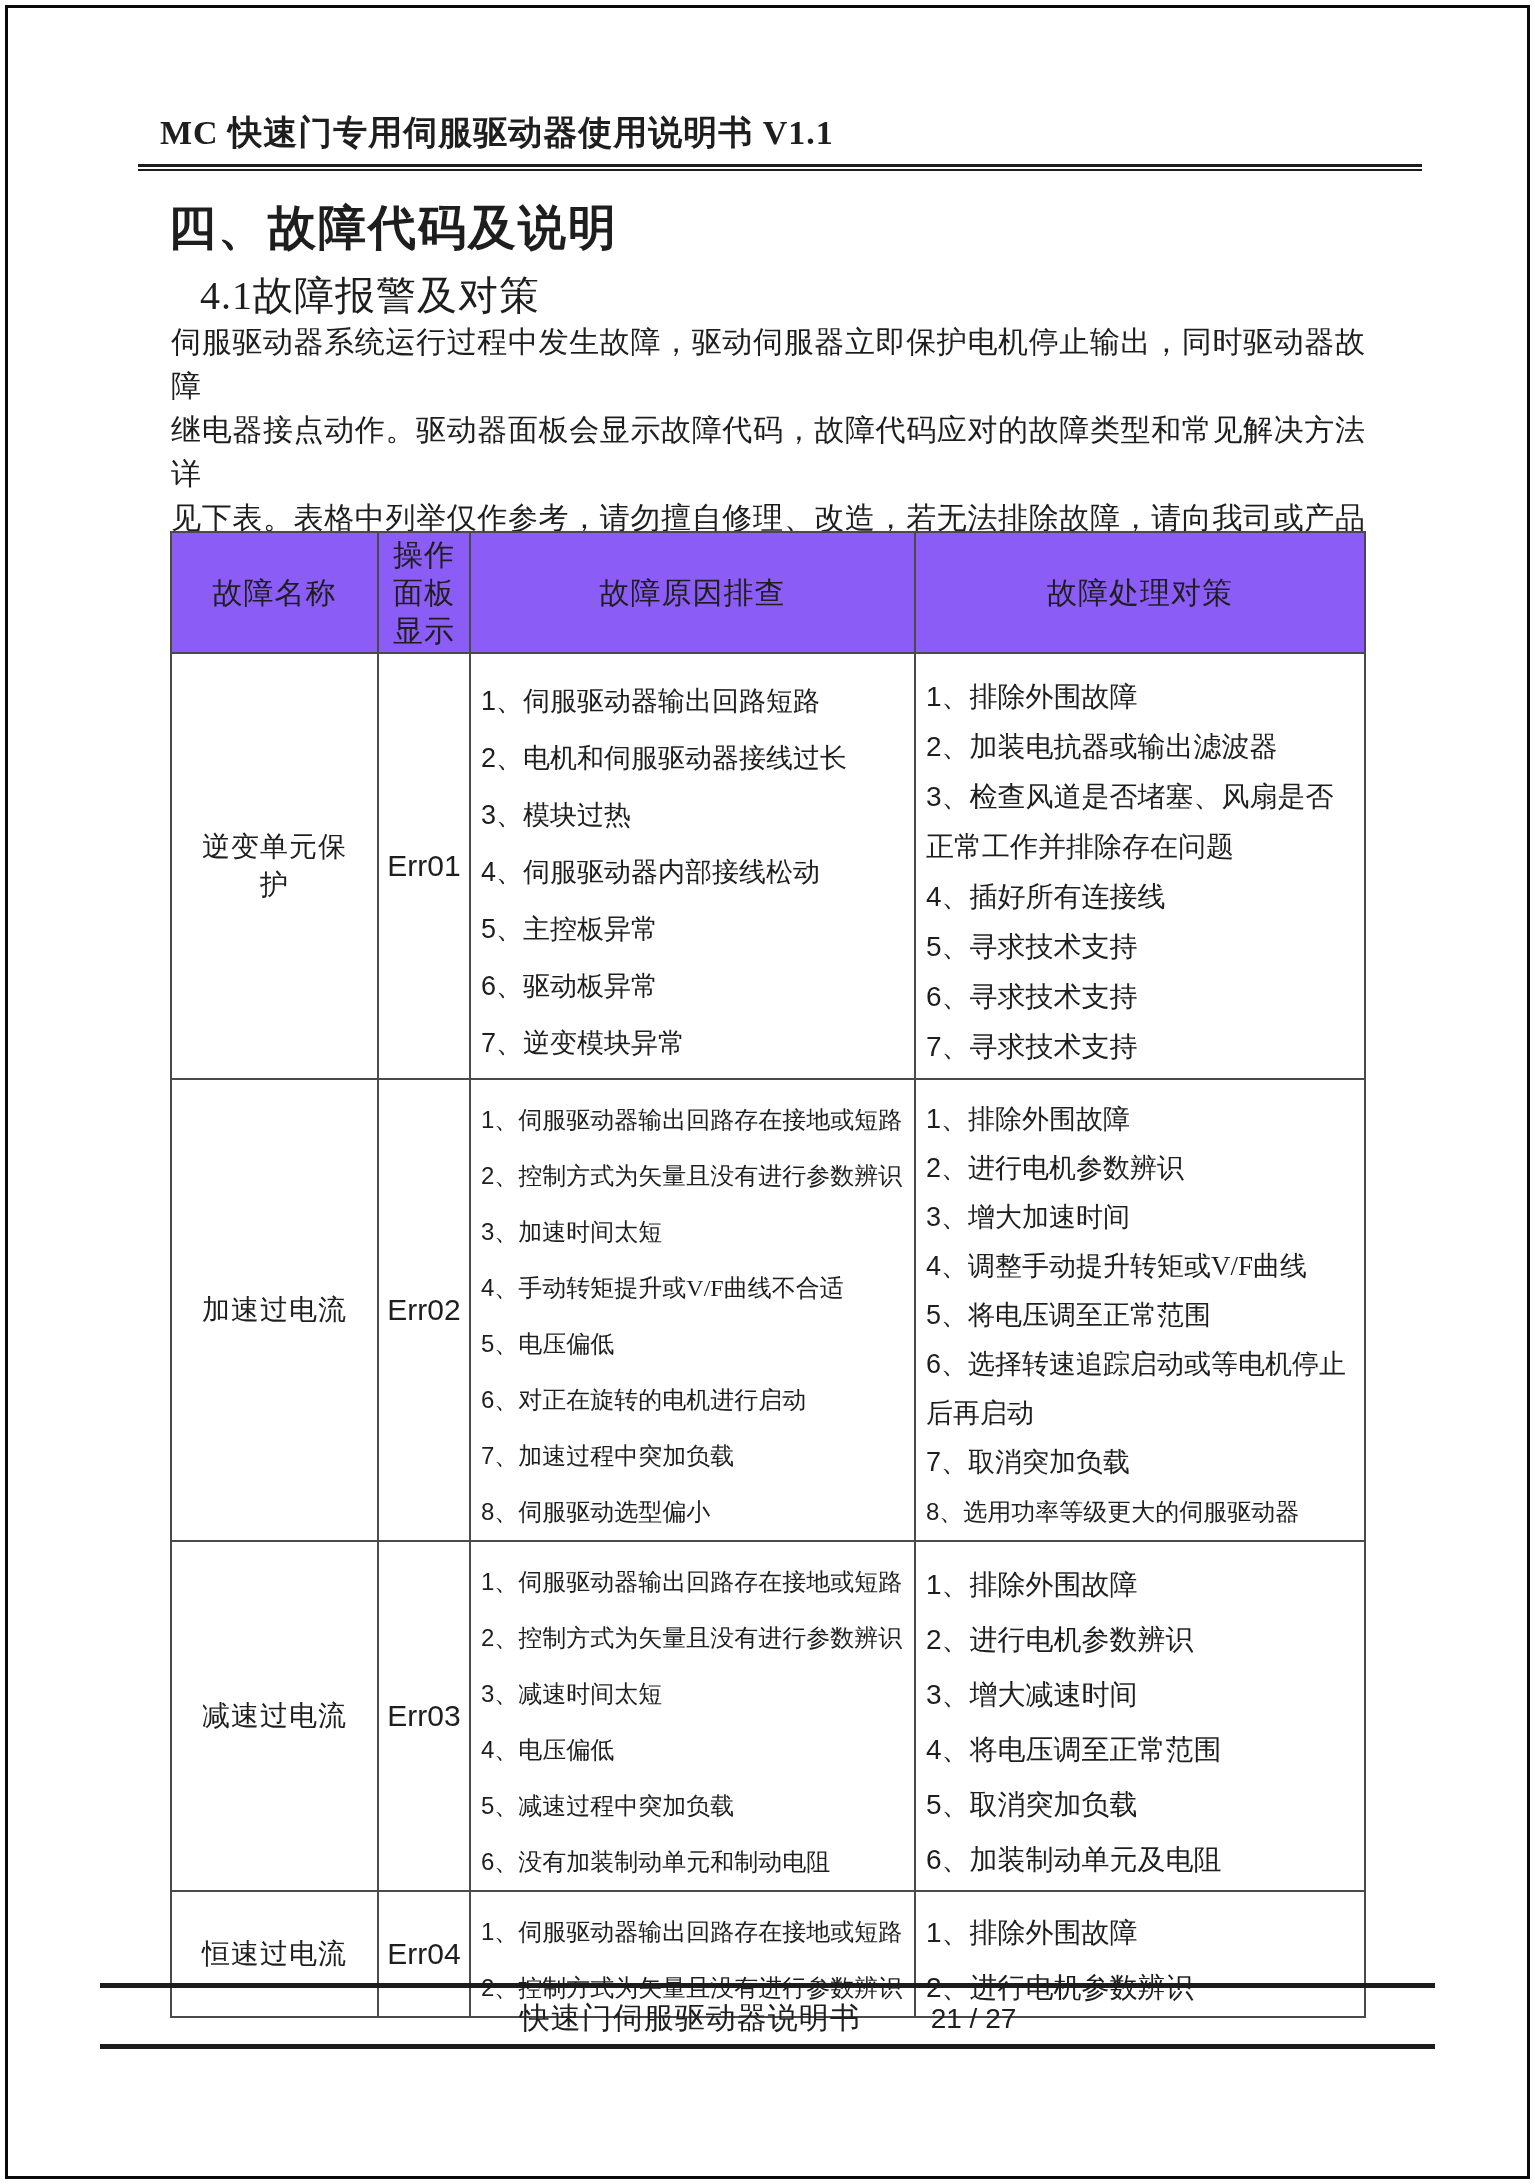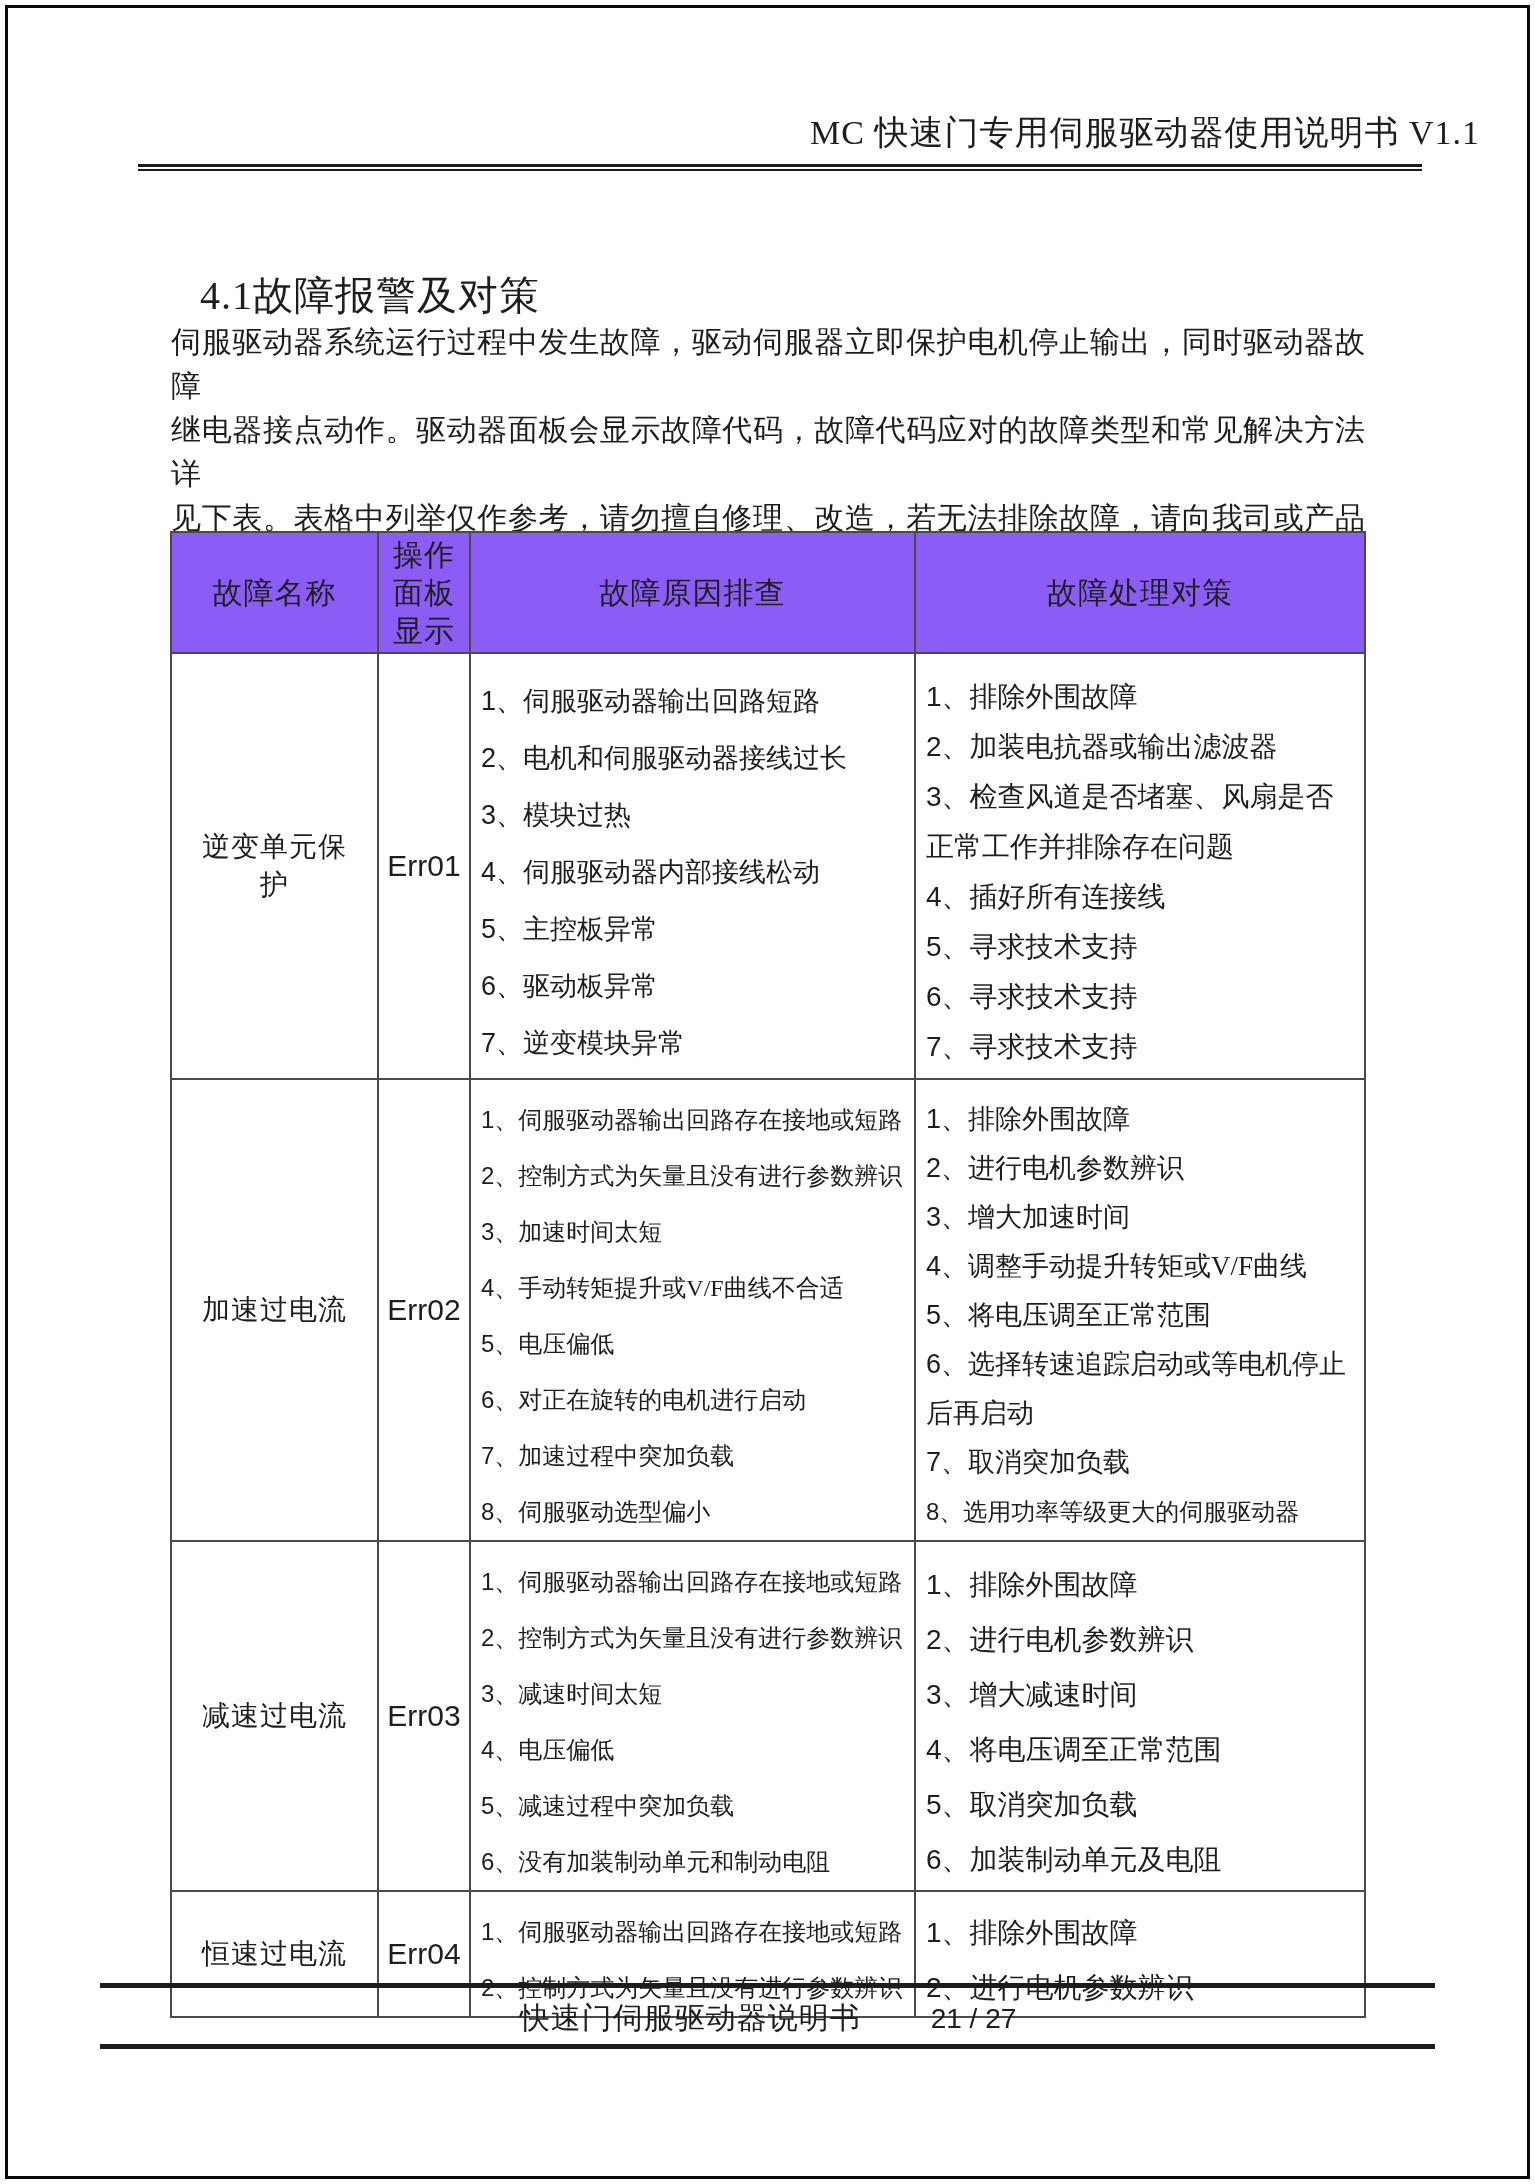--- a/index.html
+++ b/index.html
@@ -14,24 +14,25 @@
   }
   .frame{
     position:absolute;
     left:5px;top:5px;right:5px;bottom:5px;
     border:3px solid #0a0a0a;
     pointer-events:none;
   }
   .header-title{
     position:absolute;
     left:160px;top:110px;width:1320px;
-    text-align:right;
+    text-align:left;
     font-size:34px;
     letter-spacing:1px;
     white-space:nowrap;
+    font-weight:bold;
   }
   .header-rule{
     position:absolute;
     left:138px;top:164px;width:1284px;
     height:2px;
     border-top:3px solid #1c1c1c;
     border-bottom:2px solid #1c1c1c;
   }
   .section-title{
     position:absolute;
@@ -149,20 +150,21 @@
 </style>
 </head>
 <body>
 
 <div class="page">
   <div class="frame"></div>
 
   <div class="header-title">MC 快速门专用伺服驱动器使用说明书 V1.1</div>
   <div class="header-rule"></div>
 
+  <h1 class="section-title">四、故障代码及说明</h1>
   <h2 class="subsection-title">4.1故障报警及对策</h2>
 
   <div class="intro" id="intro">
       <div class="para-line">伺服驱动器系统运行过程中发生故障，驱动伺服器立即保护电机停止输出，同时驱动器故障</div>
       <div class="para-line">继电器接点动作。驱动器面板会显示故障代码，故障代码应对的故障类型和常见解决方法详</div>
       <div class="para-line">见下表。表格中列举仅作参考，请勿擅自修理、改造，若无法排除故障，请向我司或产品代</div>
       <div class="para-line last">理商寻求技术支持。</div>
     </div>
 
 

